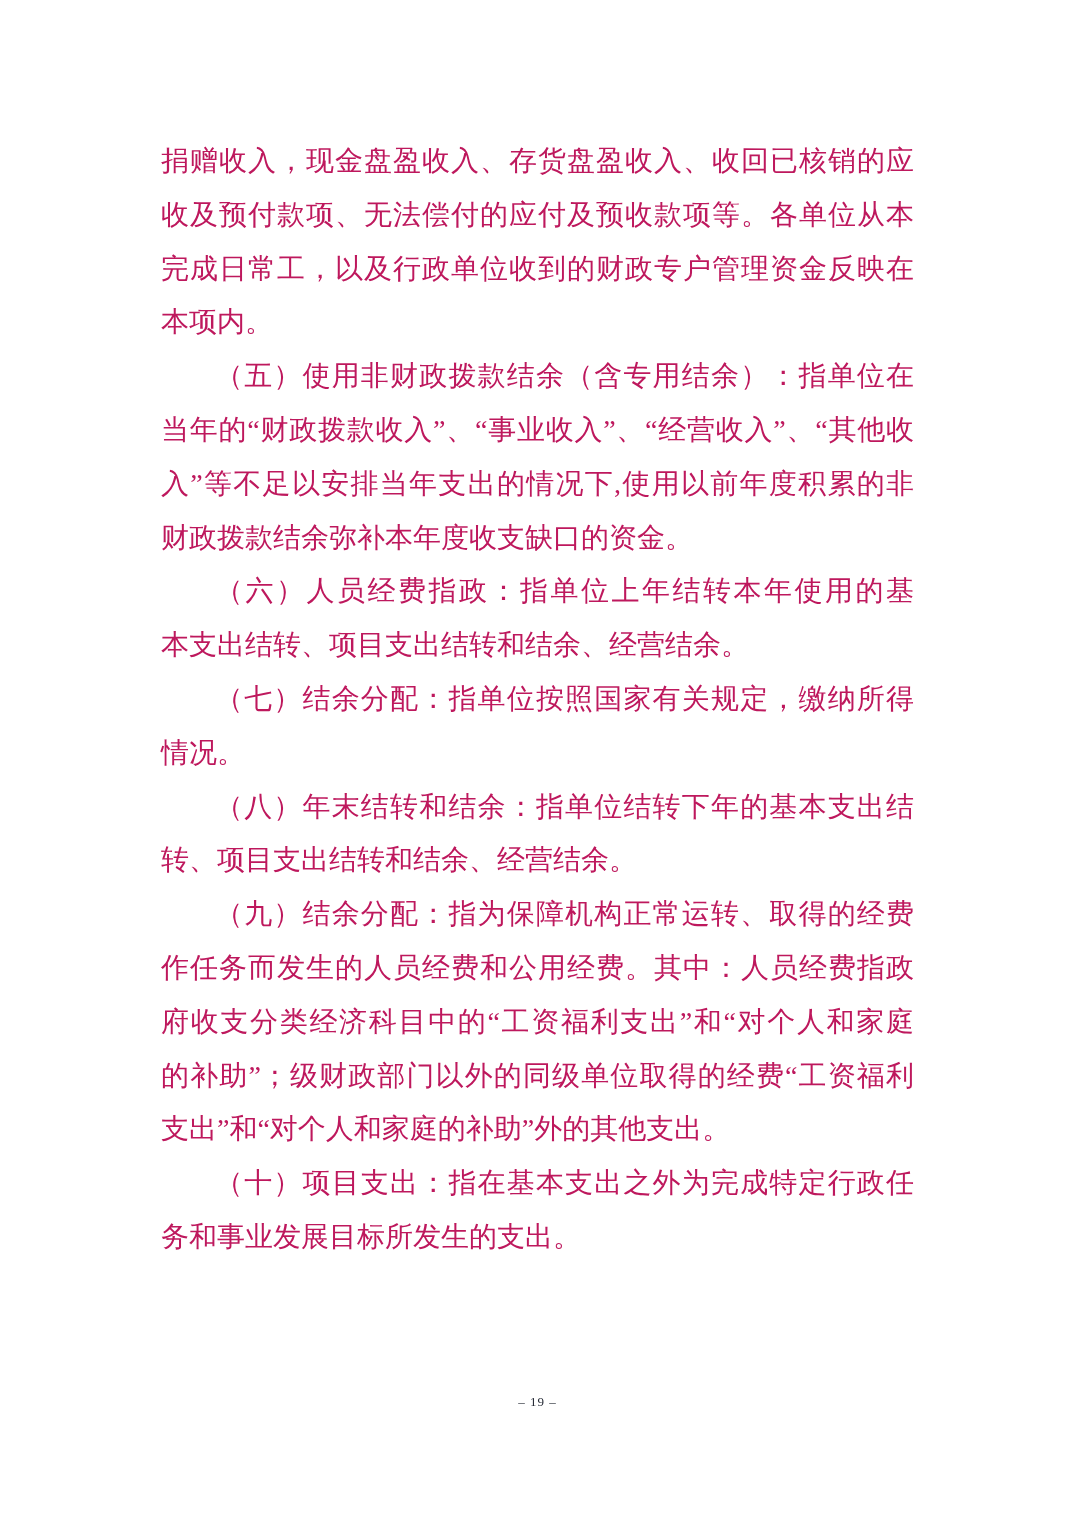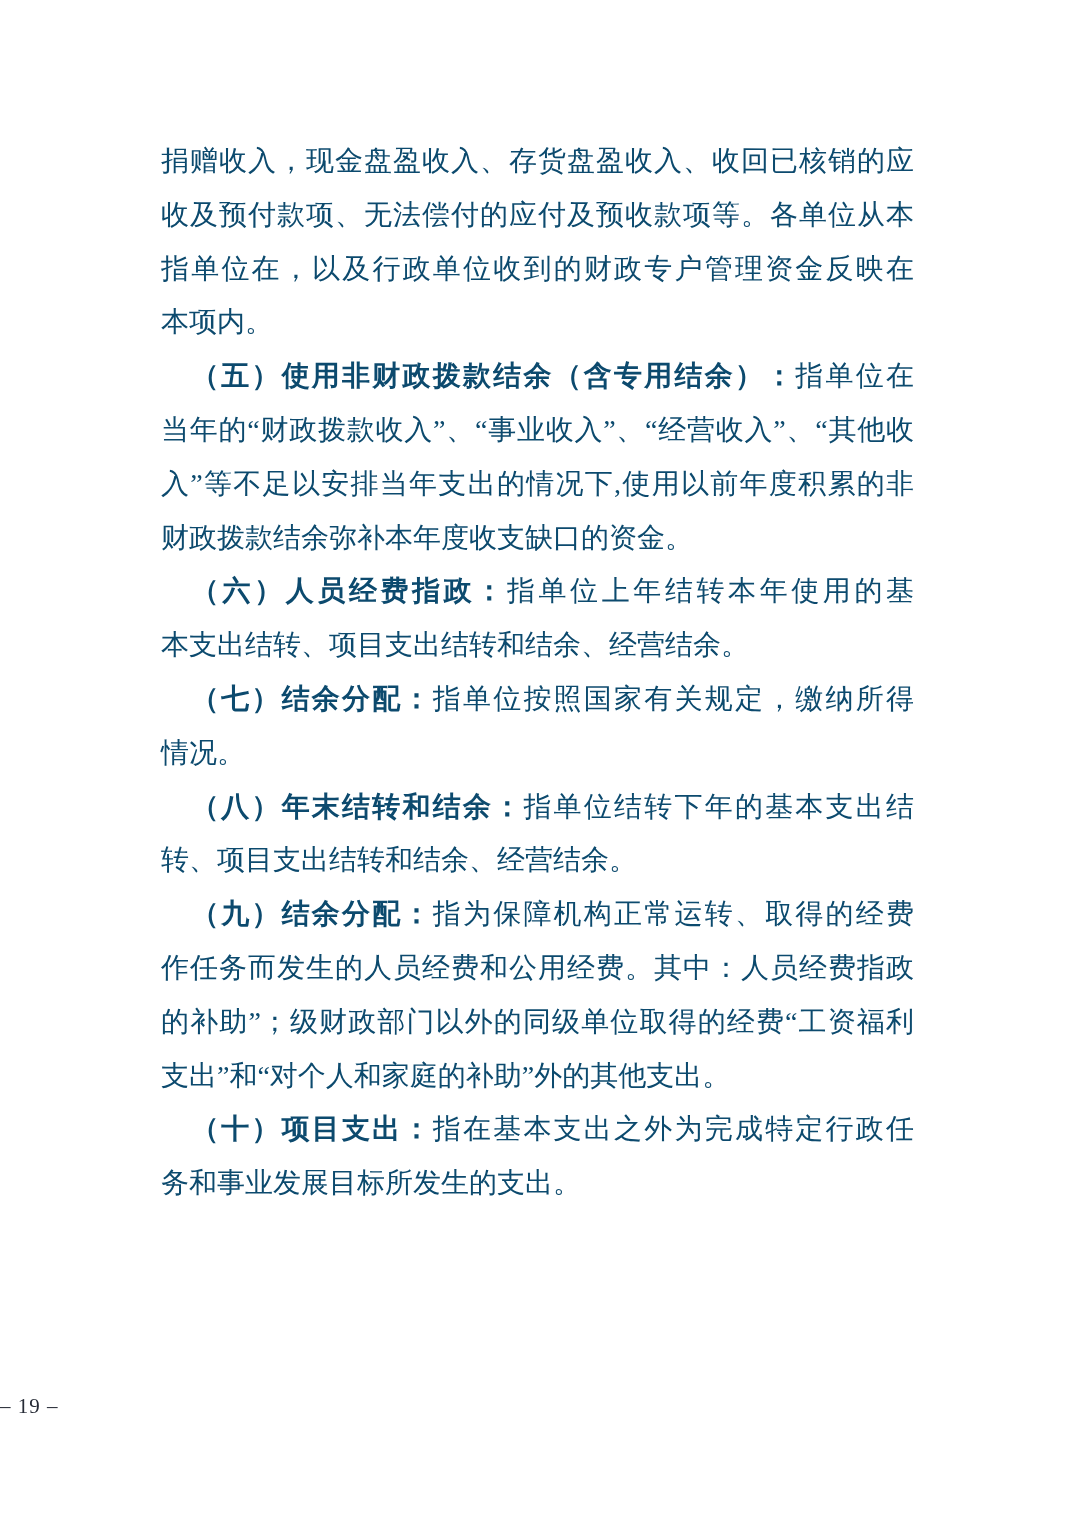--- a/index.html
+++ b/index.html
@@ -15,69 +15,71 @@
     overflow: hidden;
     font-family: "Liberation Serif", "DejaVu Serif", serif;
   }
   .content {
     position: absolute;
     left: 161px;
     top: 134px;
     width: 753px;
     font-size: 28px;
     line-height: 53.8px;
-    color: #0c4a6e;
+    color: #be185d;
   }
   .line {
     text-align: justify;
     text-align-last: justify;
     text-justify: inter-character;
     height: 53.8px;
   }
   .line.last {
     text-align-last: left;
   }
   .line.indent {
     text-indent: 30px;
   }
   .line b {
-    font-weight: 700;
+    font-weight: 400;
+    margin-left: 24px;
   }
   .footer {
     position: absolute;
     top: 1394px;
     left: 0;
     width: 100%;
-    text-align: left;
-    font-size: 21px;
+    text-align: center;
+    font-size: 13px;
     color: #262b36;
     letter-spacing: 1px;
   }
 </style>
 </head>
 <body>
 
 <div class="page">
   <main class="content" id="document-body">
       <div class="line"><span>捐赠收入，现金盘盈收入、存货盘盈收入、收回已核销的应</span></div>
       <div class="line"><span>收及预付款项、无法偿付的应付及预收款项等。各单位从本</span></div>
-      <div class="line"><span>指单位在，以及行政单位收到的财政专户管理资金反映在</span></div>
+      <div class="line"><span>完成日常工，以及行政单位收到的财政专户管理资金反映在</span></div>
       <div class="line last"><span>本项内。</span></div>
       <div class="line indent"><b>（五）使用非财政拨款结余（含专用结余）：</b><span>指单位在</span></div>
       <div class="line"><span>当年的“财政拨款收入”、“事业收入”、“经营收入”、“其他收</span></div>
       <div class="line"><span>入”等不足以安排当年支出的情况下,使用以前年度积累的非</span></div>
       <div class="line last"><span>财政拨款结余弥补本年度收支缺口的资金。</span></div>
       <div class="line indent"><b>（六）人员经费指政：</b><span>指单位上年结转本年使用的基</span></div>
       <div class="line last"><span>本支出结转、项目支出结转和结余、经营结余。</span></div>
       <div class="line indent"><b>（七）结余分配：</b><span>指单位按照国家有关规定，缴纳所得</span></div>
       <div class="line last"><span>情况。</span></div>
       <div class="line indent"><b>（八）年末结转和结余：</b><span>指单位结转下年的基本支出结</span></div>
       <div class="line last"><span>转、项目支出结转和结余、经营结余。</span></div>
       <div class="line indent"><b>（九）结余分配：</b><span>指为保障机构正常运转、取得的经费</span></div>
       <div class="line"><span>作任务而发生的人员经费和公用经费。其中：人员经费指政</span></div>
+      <div class="line"><span>府收支分类经济科目中的“工资福利支出”和“对个人和家庭</span></div>
       <div class="line"><span>的补助”；级财政部门以外的同级单位取得的经费“工资福利</span></div>
       <div class="line last"><span>支出”和“对个人和家庭的补助”外的其他支出。</span></div>
       <div class="line indent"><b>（十）项目支出：</b><span>指在基本支出之外为完成特定行政任</span></div>
       <div class="line last"><span>务和事业发展目标所发生的支出。</span></div>
     </main>
   <footer class="footer">
     <span>– 19 –</span>
   </footer>
 </div>
 

